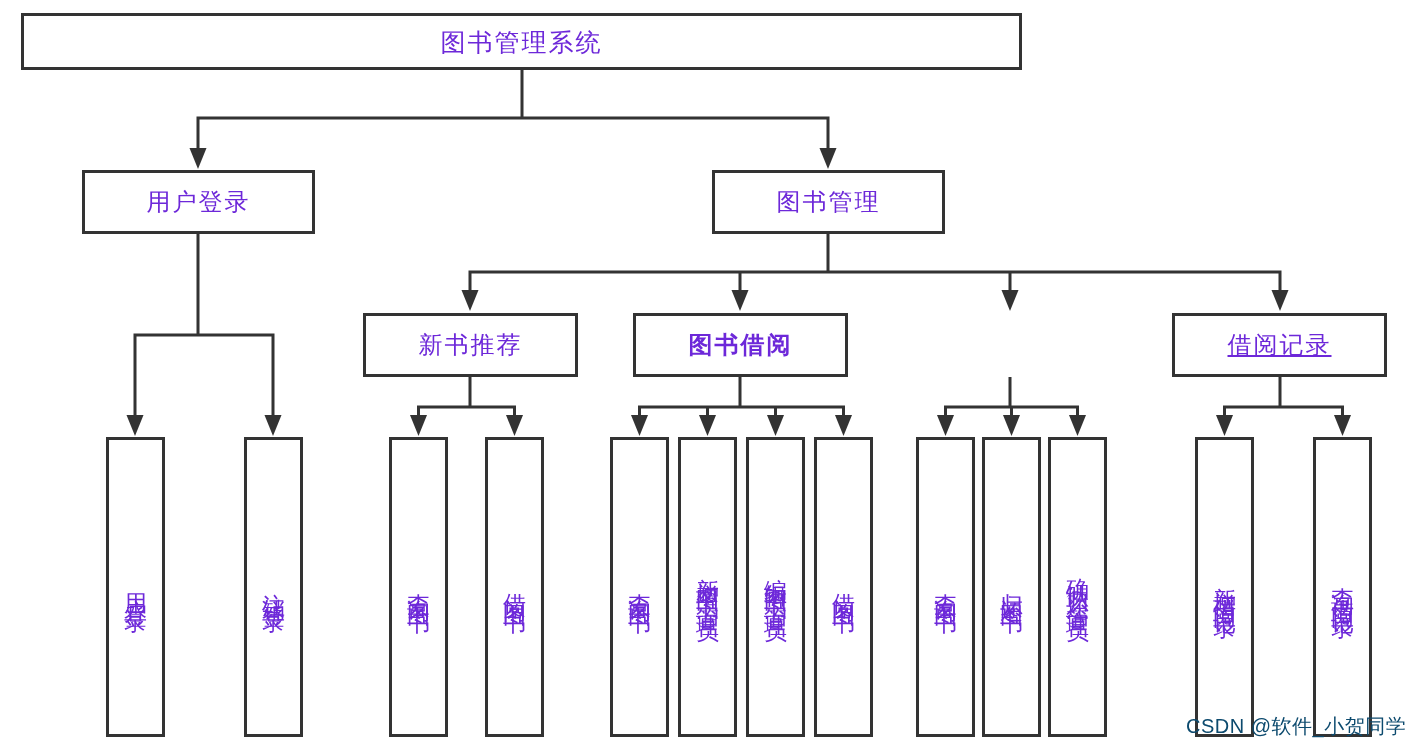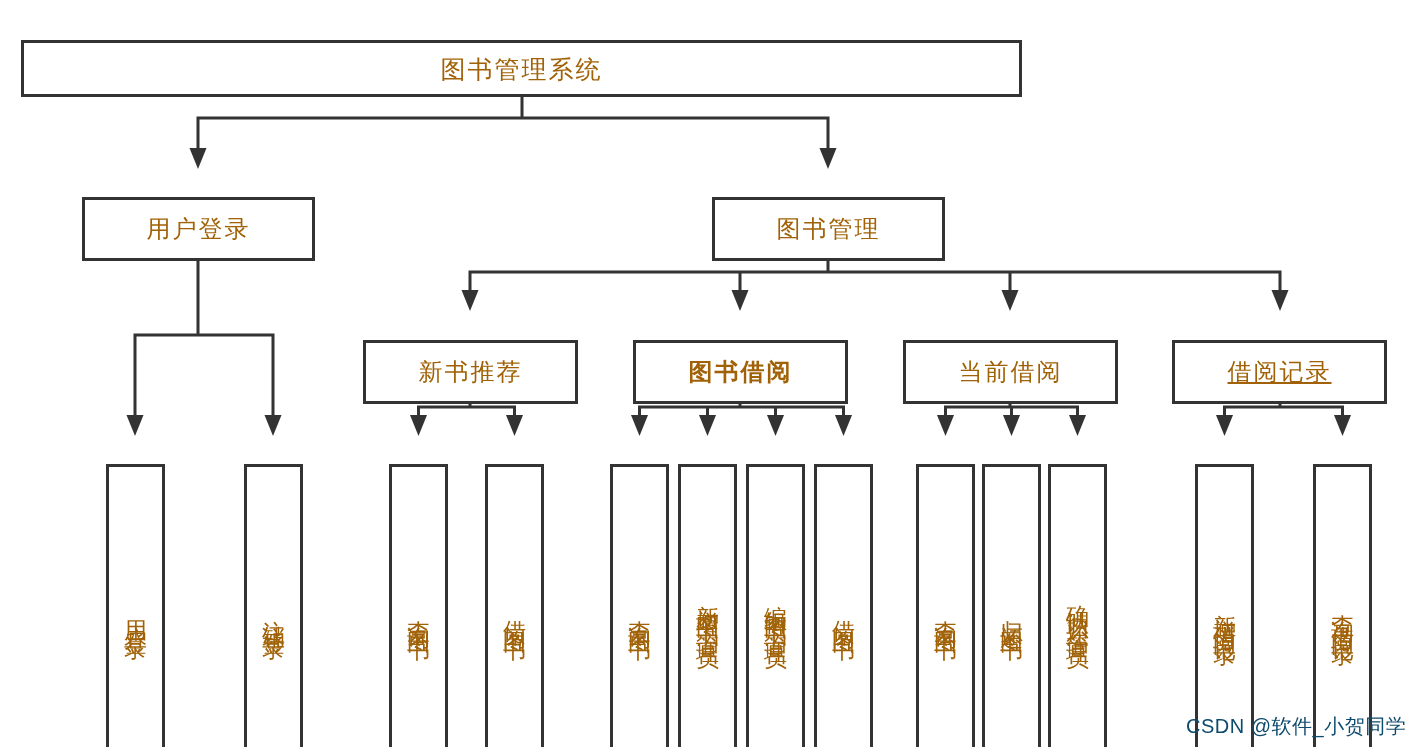--- a/index.html
+++ b/index.html
@@ -18,23 +18,22 @@
     z-index: 1;
   }
   .node {
     position: absolute;
     box-sizing: border-box;
     background: #ffffff;
     border: 3px solid #333333;
     display: flex;
     align-items: center;
     justify-content: center;
-    color: #a16207;
+    color: #6d28d9;
     z-index: 2;
-    margin-top: 27px;
   }
   .node.h span {
     font-size: 24px;
     letter-spacing: 2px;
     white-space: nowrap;
     line-height: 1.2;
   }
   .node.root span { font-size: 25px; }
   .node.v span {
     writing-mode: vertical-rl;
@@ -111,23 +110,20 @@
   <div class="node h" style="left:712px; top:170px; width:233px; height:64px;">
     <span>图书管理</span>
   </div>
 
   <div class="node h" style="left:363px; top:313px; width:215px; height:64px;">
     <span>新书推荐</span>
   </div>
   <div class="node h" style="left:633px; top:313px; width:215px; height:64px;font-weight:bold;">
     <span>图书借阅</span>
   </div>
-  <div class="node h" style="left:903px; top:313px; width:215px; height:64px;">
-    <span>当前借阅</span>
-  </div>
   <div class="node h" style="left:1172px; top:313px; width:215px; height:64px;text-decoration:underline;">
     <span>借阅记录</span>
   </div>
 
   <div class="node v" style="left:106px; top:437px; width:59px; height:300px;">
     <span>用户登录</span>
   </div>
   <div class="node v" style="left:244px; top:437px; width:59px; height:300px;">
     <span>注销登录</span>
   </div>

